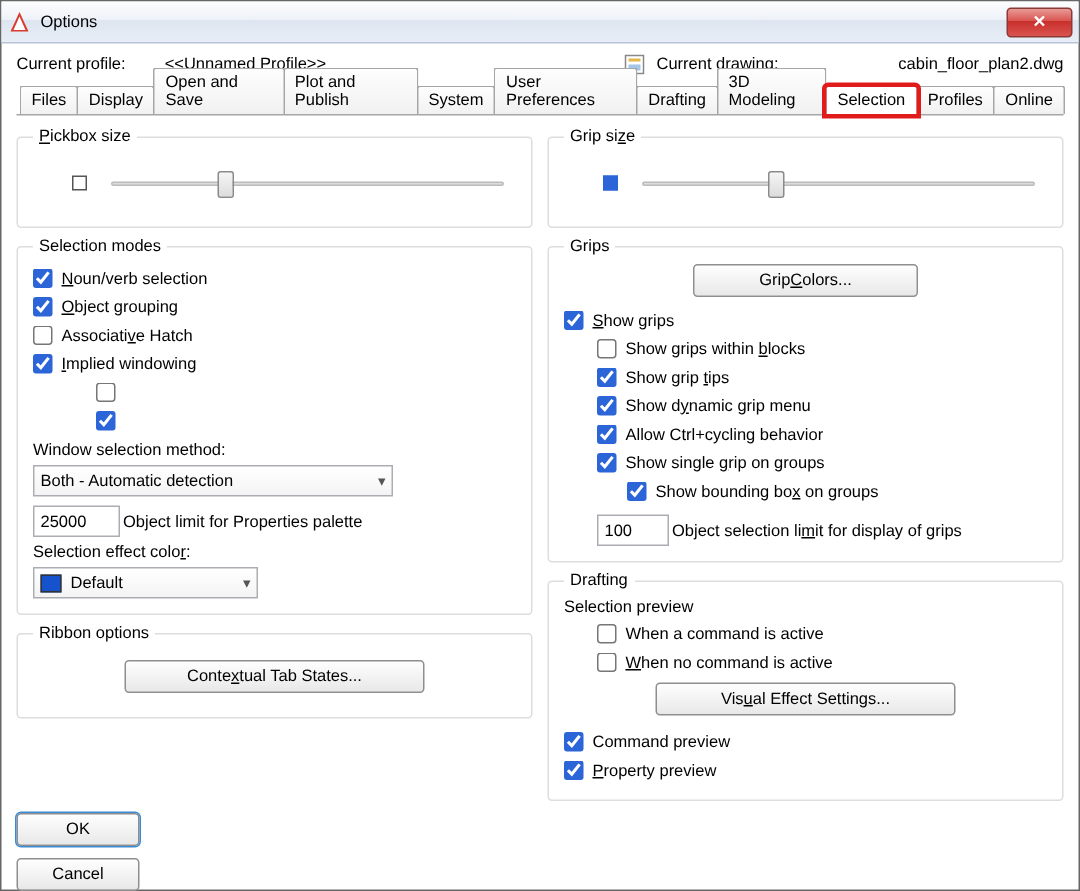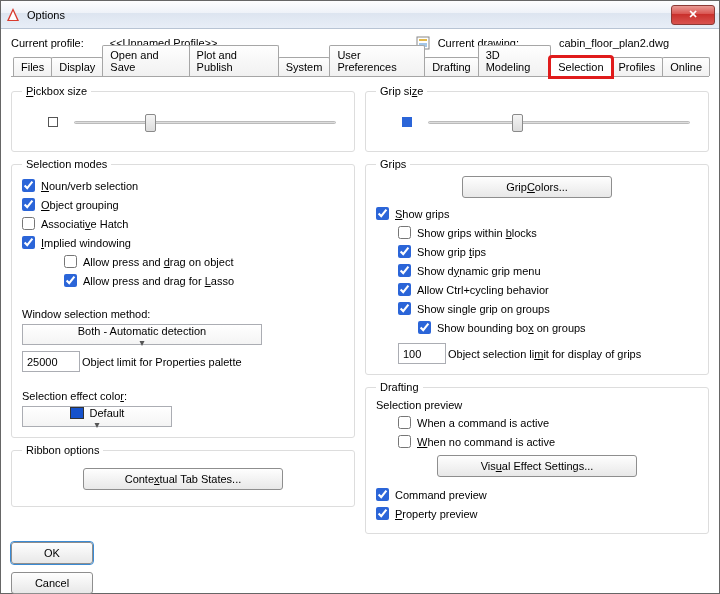--- a/index.html
+++ b/index.html
@@ -6,44 +6,44 @@
 body { margin: 0; padding: 0; background: #fff; }
 .window { width: 720px; height: 594px; border: 1px solid #666; background: #fff; position: relative; }
 .titlebar { height: 28px; background: linear-gradient(#fdfdfe,#eef2f8 45%,#dde5f0 46%,#e8eef7); border-bottom: 1px solid #b8c4d4; display: flex; align-items: center; padding: 0 4px; }
 .titlebar .appicon { width: 16px; height: 16px; margin-right: 6px; }
 .titlebar .title { flex: 1; color: #000; }
 .titlebar .closebtn { width: 44px; height: 20px; background: linear-gradient(#e89a95,#d9534f 45%,#c9302c 46%,#d9534f); border: 1px solid #8a3a36; border-radius: 3px; display: flex; align-items: center; justify-content: center; color: #fff; font-size: 13px; font-weight: bold; cursor: pointer; }
 .content { padding: 6px 10px 10px 10px; height: 430px; display: flex; flex-direction: column; }
 .profilerow { display: flex; align-items: center; height: 22px; margin-bottom: 4px; }
 .profilerow .left { flex: 1; display: flex; align-items: center; gap: 26px; }
 .profilerow .mid { display: flex; align-items: center; gap: 6px; }
-.profilerow .right { width: 190px; text-align: center; }
+.profilerow .right { width: 190px; text-align: right; }
 .tabs { display: flex; align-items: flex-end; height: 22px; border-bottom: 1px solid #a6a6a6; padding-left: 2px; }
 .tab { border: 1px solid #a6a6a6; border-bottom: none; background: linear-gradient(#fefefe,#f1f1f1); padding: 3px 7px 3px 7px; margin-right: -1px; border-radius: 2px 2px 0 0; cursor: pointer; }
 .tab.active { background: #fff; position: relative; z-index: 2; padding-bottom: 4px; margin-bottom: -1px; }
 .red-highlight { outline: 3px solid #e01b1b; outline-offset: -1px; }
 .body { flex: 1; display: flex; gap: 10px; padding-top: 8px; }
 .col { flex: 1; display: flex; flex-direction: column; gap: 6px; }
 fieldset { border: 1px solid #ddd; border-radius: 3px; padding: 6px 10px 10px 10px; margin: 0; }
 legend { padding: 0 4px; color: #000; }
 .slider-wrap { display: flex; align-items: center; gap: 16px; padding: 10px 8px; }
 .squarebox { width: 10px; height: 10px; border: 1px solid #555; background: #fff; margin-left: 18px; }
 .squarebox.blue { background: #2b65d8; border: 1px solid #2b65d8; }
 .slider { flex: 1; position: relative; height: 18px; }
 .track { position: absolute; left: 0; right: 0; top: 8px; height: 3px; background: #ddd; border: 1px solid #bbb; border-radius: 2px; }
 .thumb { position: absolute; top: 1px; width: 11px; height: 18px; background: linear-gradient(#f5f5f5,#dcdcdc); border: 1px solid #8a8a8a; border-radius: 2px; }
 .cb-row { display: flex; align-items: center; gap: 6px; height: 19px; }
 .cb-row.indent1 { padding-left: 22px; }
 .cb-row.indent2 { padding-left: 42px; }
 input[type=checkbox] { width: 13px; height: 13px; margin: 0; accent-color: #2b65d8; }
 .lbl { display:inline; }
 .u { text-decoration: underline; }
-.section-label { margin-top: 18px; margin-bottom: 4px; }
+.section-label { margin-top: 4px; margin-bottom: 4px; }
 select, .dropdown { width: 240px; height: 21px; border: 1px solid #abadb3; background: linear-gradient(#fff,#f4f4f4); padding: 0 4px; }
-.dropdown { display: flex; align-items: center; justify-content: space-between; cursor: pointer; flex-direction: column; }
+.dropdown { display: flex; align-items: center; justify-content: space-between; cursor: pointer; }
 .dropdown .dd-arrow { font-size: 10px; color: #555; }
 .textinput { width: 58px; height: 21px; border: 1px solid #abadb3; padding: 2px 4px; background: #fff; }
 .inline-row { display: flex; align-items: center; gap: 2px; margin-top: 6px; }
 .btn { height: 22px; background: linear-gradient(#fefefe,#e8e8e8); border: 1px solid #8e8e8e; border-radius: 3px; padding: 0 14px; cursor: pointer; display: inline-flex; align-items: center; justify-content: center; }
 .btn-row { display: flex; justify-content: flex-end; gap: 8px; padding-top: 8px; flex-direction: column; }
 .btn-row .btn { width: 82px; }
 .color-swatch { width: 14px; height: 12px; background: #1652cc; border: 1px solid #333; margin-right: 6px; }
 .drawing-icon { width: 16px; height: 16px; }
 </style>
 </head>
@@ -121,25 +121,23 @@
           <div class="cb-row">
               <input type="checkbox" style="">
               <span class="lbl">Associati<span class="u">v</span>e Hatch</span>
             </div>
           <div class="cb-row">
               <input type="checkbox" checked="" style="">
               <span class="lbl"><span class="u">I</span>mplied windowing</span>
             </div>
           <div class="cb-row indent2">
               <input type="checkbox" style="">
-              <span class="lbl">Allow press and <span class="u">d</span>rag on object</span>
             </div>
           <div class="cb-row indent2">
               <input type="checkbox" checked="" style="">
-              <span class="lbl">Allow press and drag for <span class="u">L</span>asso</span>
             </div>
           <div class="section-label">Window selection method:</div>
           <div class="dropdown">
             <span>Both - Automatic detection</span>
             <span class="dd-arrow">▾</span>
           </div>
           <div class="inline-row">
             <input class="textinput" value="25000" style="">
             <span>Object limit for Properties palette</span>
           </div>

